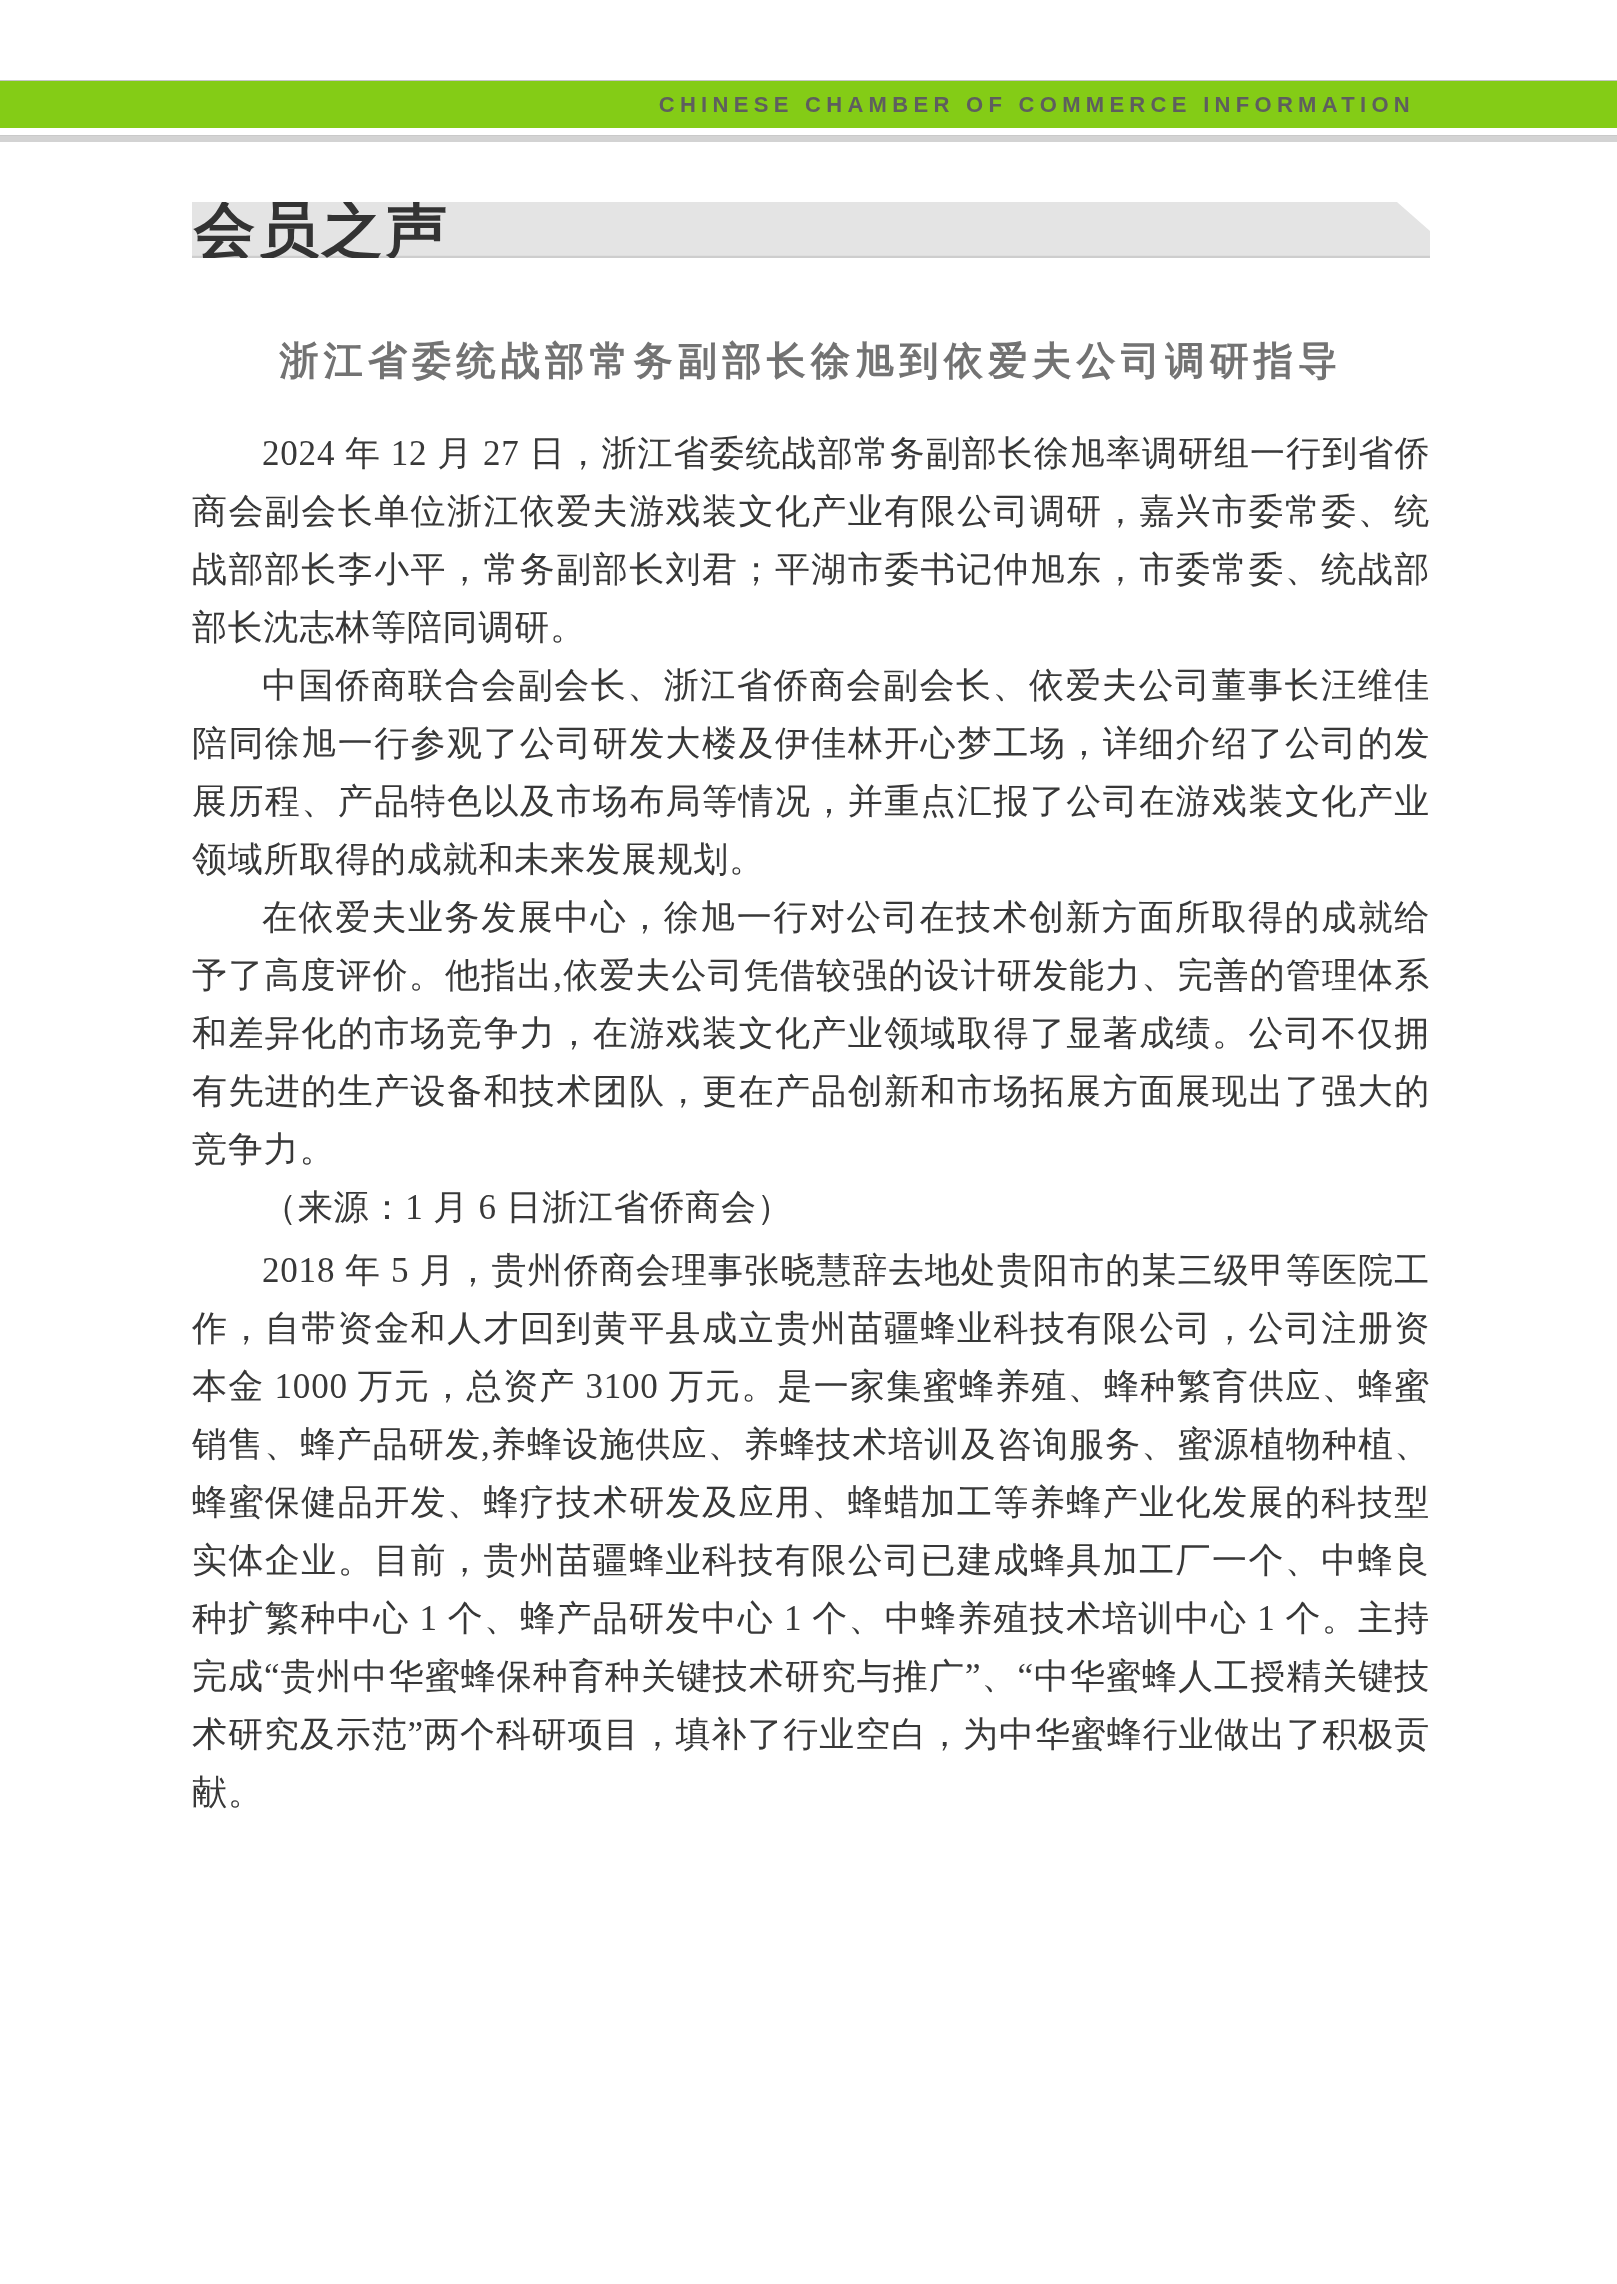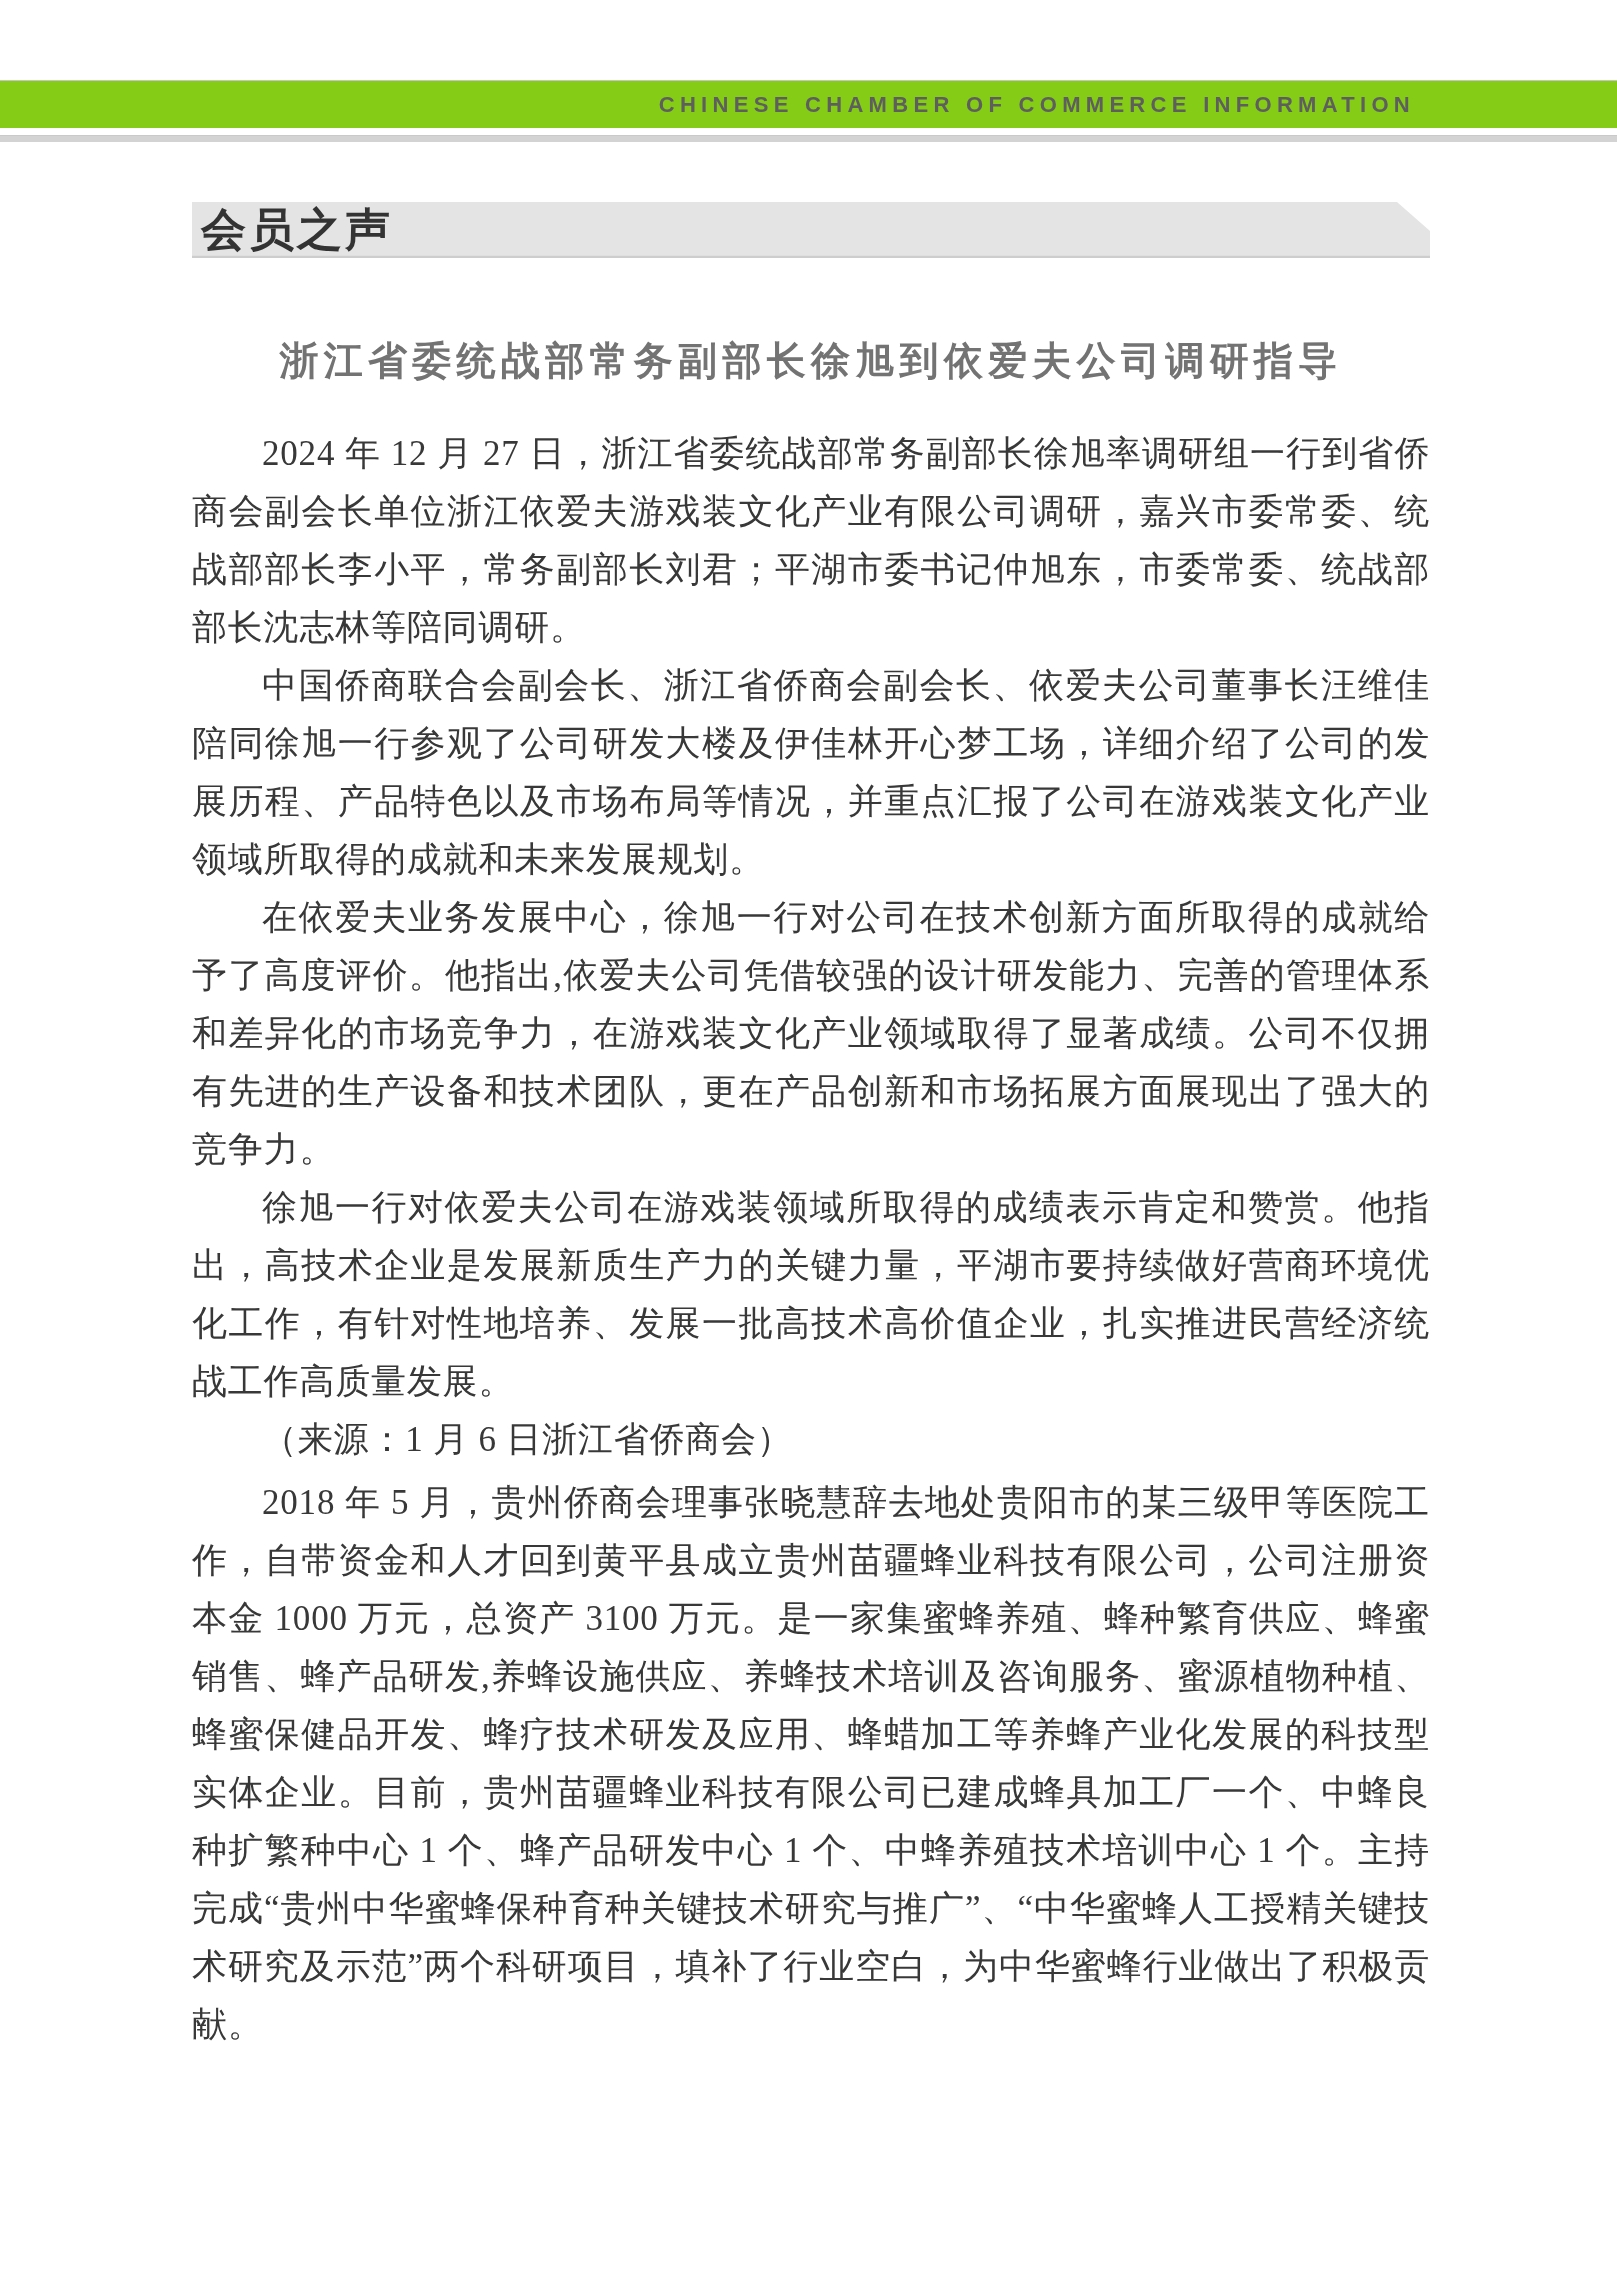--- a/index.html
+++ b/index.html
@@ -26,22 +26,22 @@
   
   .section-bar{
     position:absolute;top:202px;left:192px;width:1238px;height:56px;
     background:#e4e4e4;
     clip-path:polygon(0 0, calc(100% - 33px) 0, 100% 52%, 100% 100%, 0 100%);
     box-shadow:inset 0 -2.3px 0 #cdcdcd;
     display:flex;align-items:center;
   }
   .section-bar .section-title{
     font-family:"Liberation Sans","DejaVu Sans",sans-serif;
-    font-size:45px;font-weight:700;color:#333333;letter-spacing:3px;
-    padding-left:9px;line-height:56px;white-space:nowrap;
+    font-size:61px;font-weight:700;color:#333333;letter-spacing:3px;
+    padding-left:2px;line-height:56px;white-space:nowrap;
   }
   
   .content{
     position:absolute;top:0;left:192px;width:1238px;
   }
   .article-title{
     font-family:"Liberation Sans","DejaVu Sans",sans-serif;
     font-size:39px;line-height:47px;font-weight:700;color:#737373;
     text-align:center;letter-spacing:5.3px;margin:8px;
   }
@@ -77,21 +77,20 @@
 </div>
 
 <div class="content">
 
   <h1 class="article-title first">浙江省委统战部常务副部长徐旭到依爱夫公司调研指导</h1>
 
   <div class="body-block">
     <p>2024 年 12 月 27 日，浙江省委统战部常务副部长徐旭率调研组一行到省侨商会副会长单位浙江依爱夫游戏装文化产业有限公司调研，嘉兴市委常委、统战部部长李小平，常务副部长刘君；平湖市委书记仲旭东，市委常委、统战部部长沈志林等陪同调研。</p>
     <p>中国侨商联合会副会长、浙江省侨商会副会长、依爱夫公司董事长汪维佳陪同徐旭一行参观了公司研发大楼及伊佳林开心梦工场，详细介绍了公司的发展历程、产品特色以及市场布局等情况，并重点汇报了公司在游戏装文化产业领域所取得的成就和未来发展规划。</p>
     <p>在依爱夫业务发展中心，徐旭一行对公司在技术创新方面所取得的成就给予了高度评价。他指出,依爱夫公司凭借较强的设计研发能力、完善的管理体系和差异化的市场竞争力，在游戏装文化产业领域取得了显著成绩。公司不仅拥有先进的生产设备和技术团队，更在产品创新和市场拓展方面展现出了强大的竞争力。</p>
-    <p>徐旭一行对依爱夫公司在游戏装领域所取得的成绩表示肯定和赞赏。他指出，高技术企业是发展新质生产力的关键力量，平湖市要持续做好营商环境优化工作，有针对性地培养、发展一批高技术高价值企业，扎实推进民营经济统战工作高质量发展。</p>
     <p class="source-line">（来源：1 月 6 日浙江省侨商会）</p>
   </div>
 
 
   <div class="body-block second">
     <p>2018 年 5 月，贵州侨商会理事张晓慧辞去地处贵阳市的某三级甲等医院工作，自带资金和人才回到黄平县成立贵州苗疆蜂业科技有限公司，公司注册资本金 1000 万元，总资产 3100 万元。是一家集蜜蜂养殖、蜂种繁育供应、蜂蜜销售、蜂产品研发,养蜂设施供应、养蜂技术培训及咨询服务、蜜源植物种植、蜂蜜保健品开发、蜂疗技术研发及应用、蜂蜡加工等养蜂产业化发展的科技型实体企业。目前，贵州苗疆蜂业科技有限公司已建成蜂具加工厂一个、中蜂良种扩繁种中心 1 个、蜂产品研发中心 1 个、中蜂养殖技术培训中心 1 个。主持完成“贵州中华蜜蜂保种育种关键技术研究与推广”、“中华蜜蜂人工授精关键技术研究及示范”两个科研项目，填补了行业空白，为中华蜜蜂行业做出了积极贡献。</p>
   </div>
 
 </div>
 

